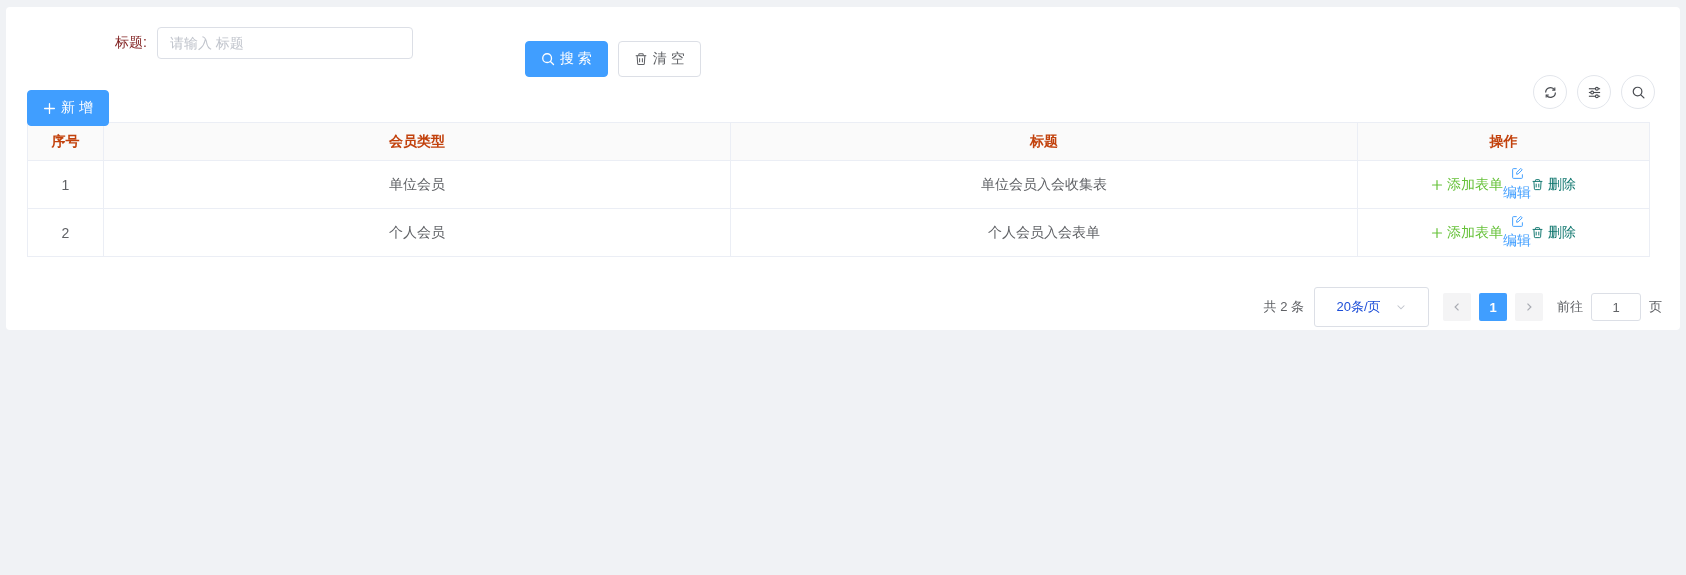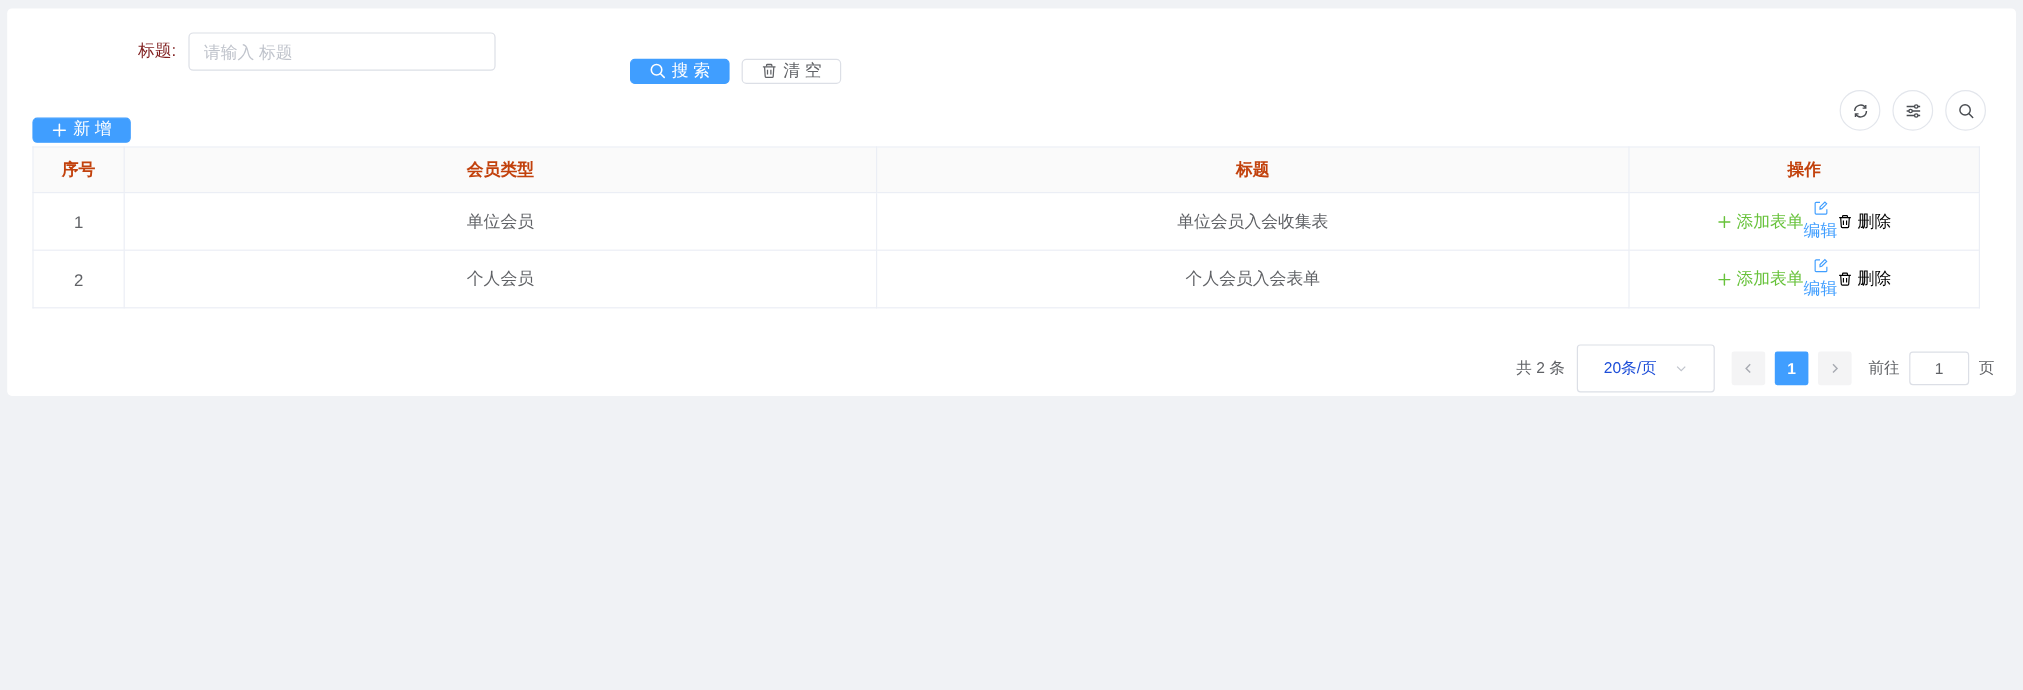--- a/index.html
+++ b/index.html
@@ -18,21 +18,21 @@
   .search-row { display:flex; align-items:center; padding-top:20px; height:52px; }
   .search-label { margin-left:109px; color:#7f1d1d; }
   .search-input {
     margin-left:10px; width:256px; height:32px; border:1px solid #dcdfe6;
     border-radius:4px; padding:0 12px; font-size:14px; color:#606266; outline:none;
     font-family:inherit;
   }
   .search-input::placeholder { color:#c0c4cc; }
   .btn {
     display:inline-flex; align-items:center; justify-content:center; gap:5px;
-    height:21px; padding:0 15px; border-radius:4px; font-size:14px;
+    height:36px; padding:0 15px; border-radius:4px; font-size:14px;
     cursor:pointer; border:1px solid #dcdfe6; background:#fff; color:#606266;
     font-family:inherit; white-space:nowrap;margin-top:32px;
   }
   .btn-primary { background:#409eff; border-color:#409eff; color:#fff; }
   .btn-search { margin-left:112px; }
   .btn-clear  { margin-left:10px; }
 
   
   .toolbar-row { display:flex; align-items:center; margin-top:17px; height:32px; }
   .btn-add { margin-left:21px; }
@@ -50,21 +50,21 @@
   th, td { border:1px solid #ebeef5; text-align:center; font-size:14px; }
   th { height:38px; background:#fafafa; color:#c2410c; font-weight:bold; }
   td { height:48px; color:#606266; background:#fff; }
   .col-index { width:76px; }
   .col-type  { width:627px; }
   .col-title { width:627px; }
   .actions { display:flex; align-items:center; justify-content:center; }
   .link { display:inline-flex; align-items:center; gap:4px; cursor:pointer; font-size:14px; }
   .link-green { color:#67c23a; }
   .link-blue  { color:#409eff;flex-direction:column; }
-  .link-red   { color:#000000;justify-content:center; }
+  .link-red   { color:#0f766e;justify-content:center; }
 
   
   .pagination {
     display:flex; align-items:center; justify-content:flex-end;
     margin:36px 18px 0 0; height:28px; font-size:13px; color:#606266; gap:8px;padding-left:42px;
   }
   .pg-total { margin-right:2px; }
   .pg-select {
     width:115px; height:40px; border:1px solid #dcdfe6; border-radius:3px;
     display:flex; align-items:center; justify-content:center; gap:14px;

